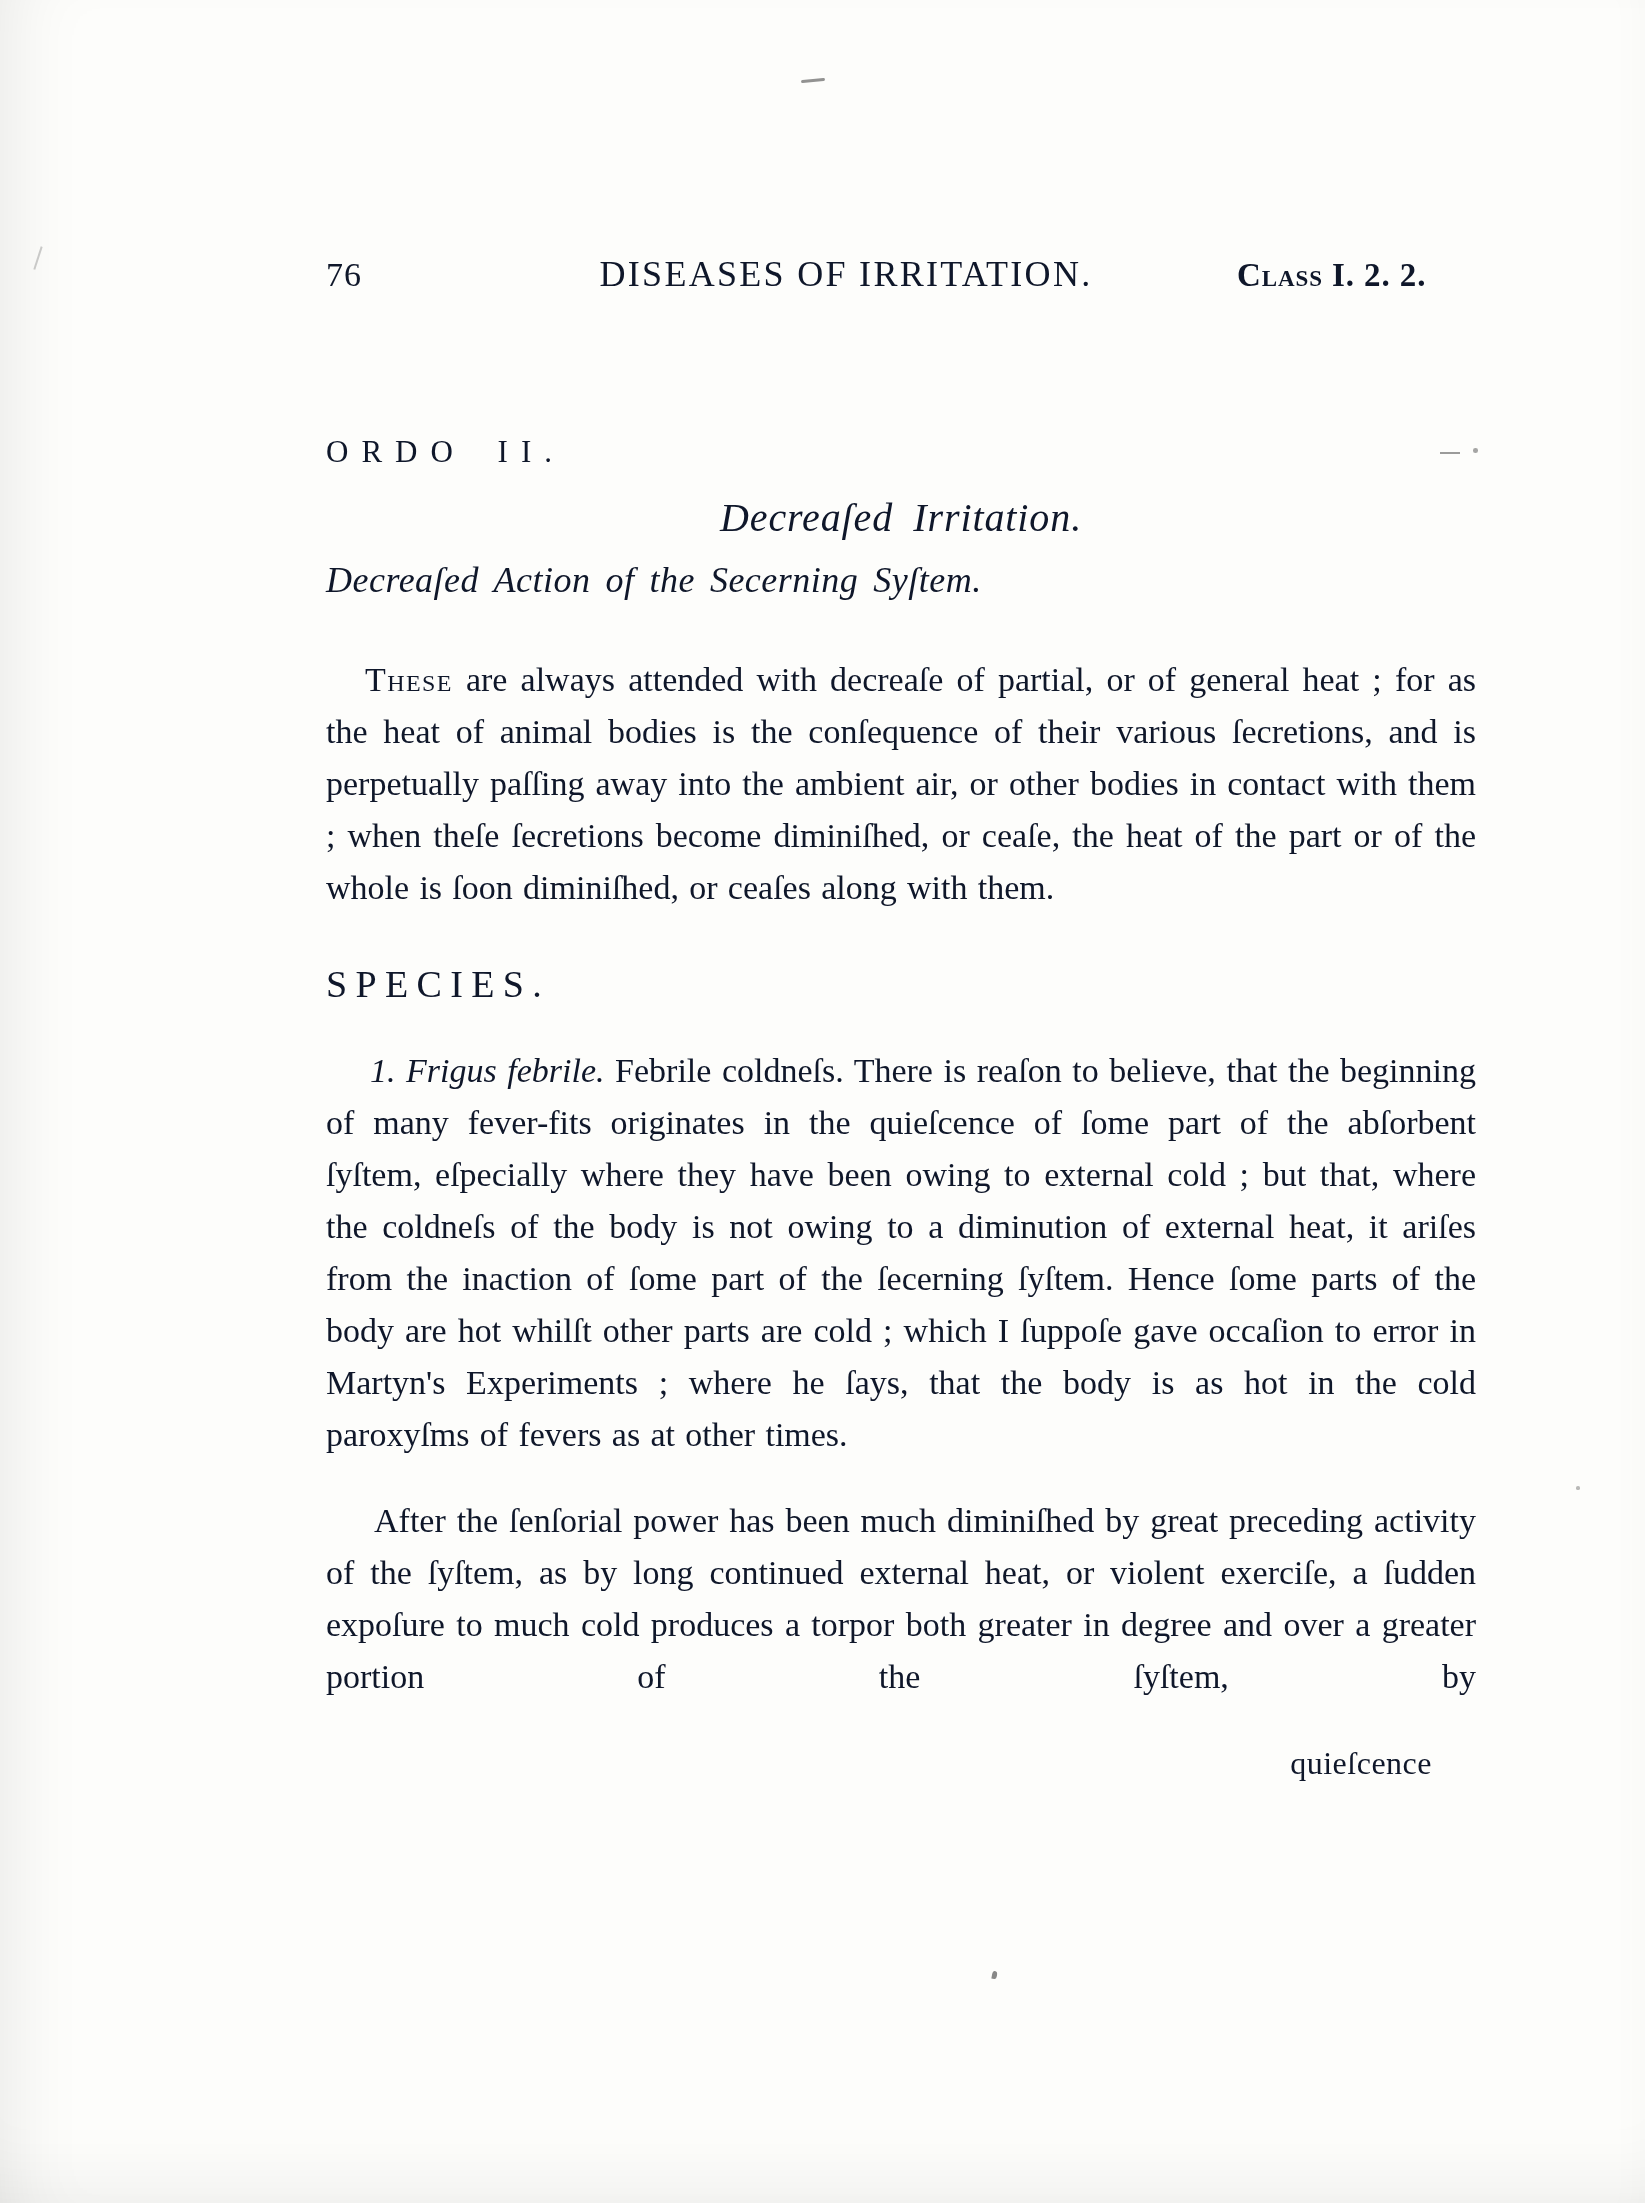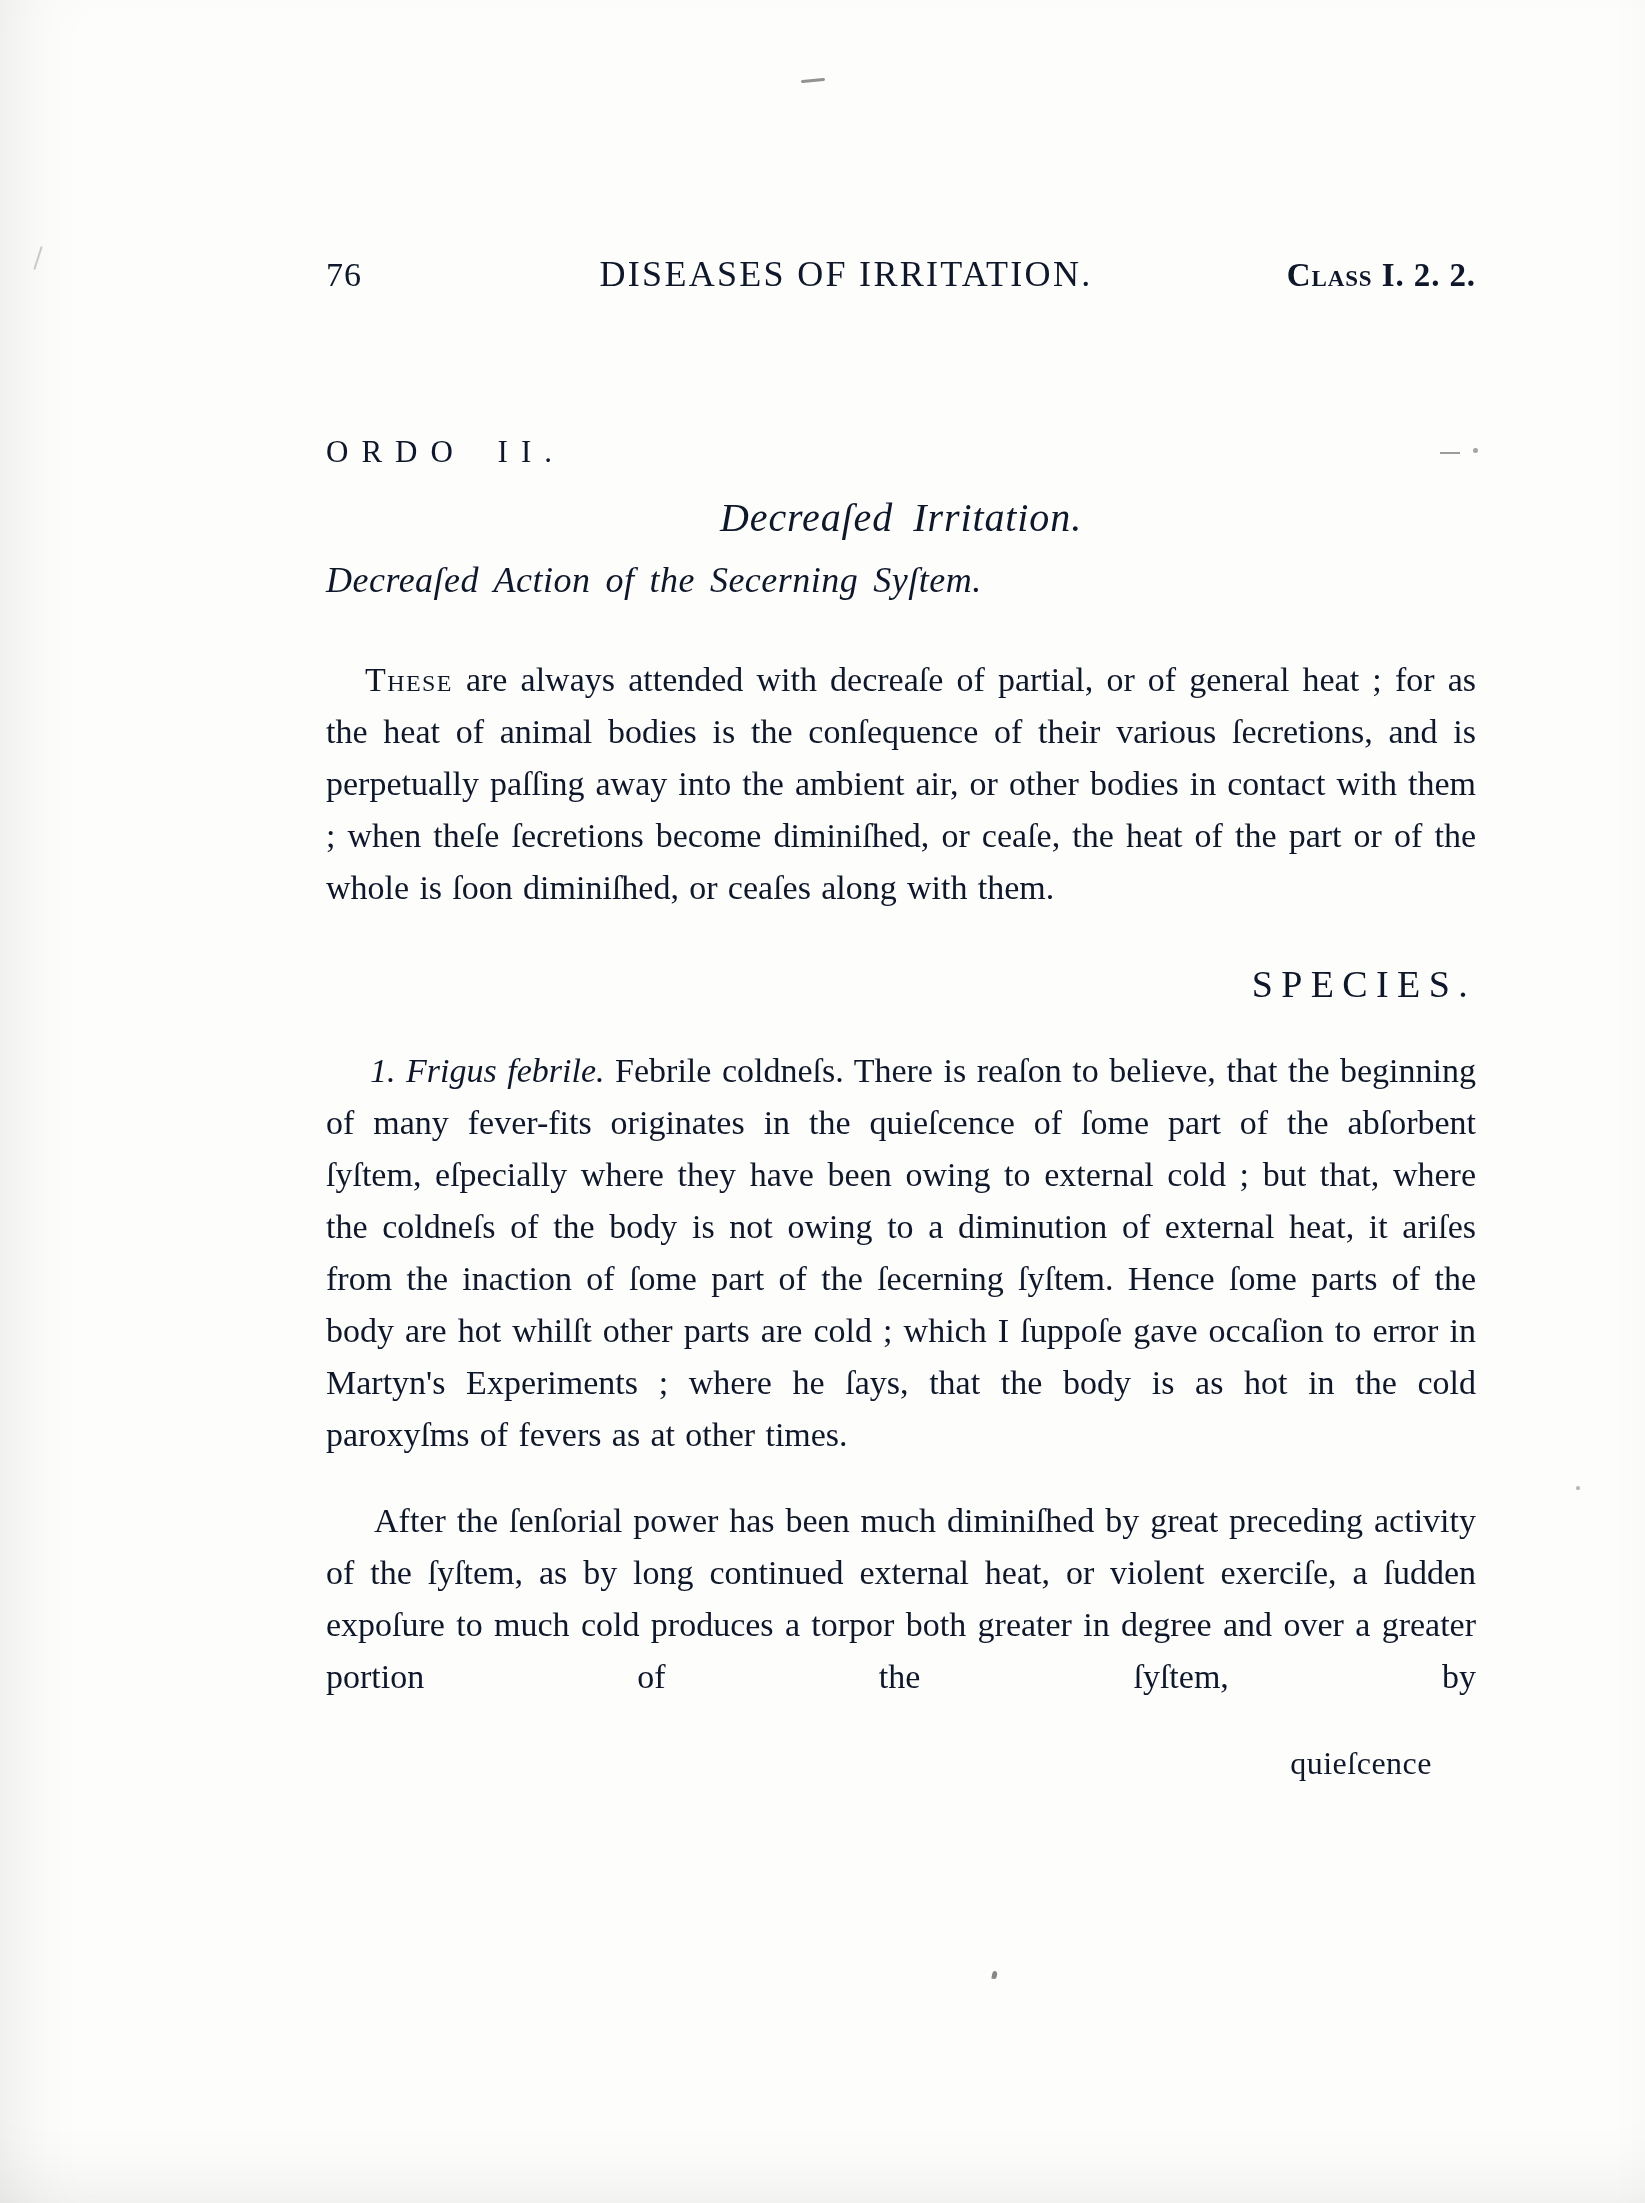--- a/index.html
+++ b/index.html
@@ -38,21 +38,20 @@
     letter-spacing: 0.9px;
   }
   .head-title {
     flex: 1;
     text-align: center;
     letter-spacing: 2.3px;
     font-size: 36px;
   }
   .head-class {
     width: 239px;
-    text-align: right;
     font-variant: small-caps;
     font-weight: bold;
     font-size: 33px;
     letter-spacing: 0.9px;
     margin-top: 20px;
   }
   
   .ordo-title {
     margin-top: 138px;
     font-size: 31px;
@@ -77,21 +76,21 @@
   .genus-subtitle {
     margin-top: 18.4px;
     text-align: left;
     font-style: italic;
     font-size: 36px;
     letter-spacing: 0.5px;
     word-spacing: 5.5px;
   }
   .species-heading {
     margin-top: 48px;
-    text-align: right;
+    text-align: left;
     font-size: 38px;
     letter-spacing: 0.22em;
   }
   
   .para {
     font-size: 34px;
     line-height: 52px;
     text-align: justify;
     text-justify: inter-word;
     word-spacing: 1.8px;

